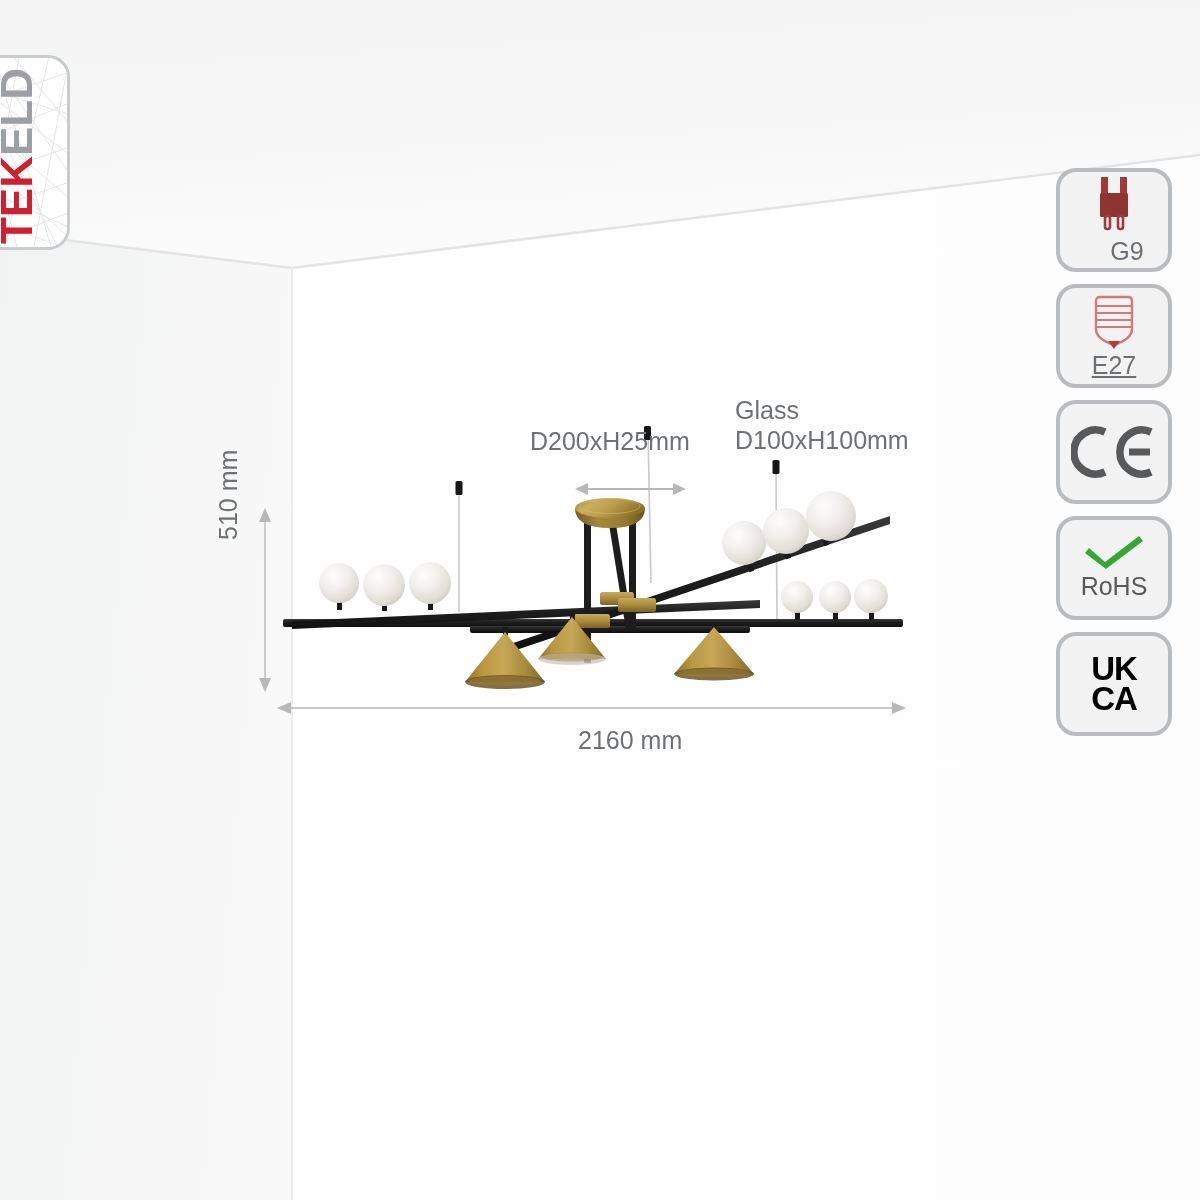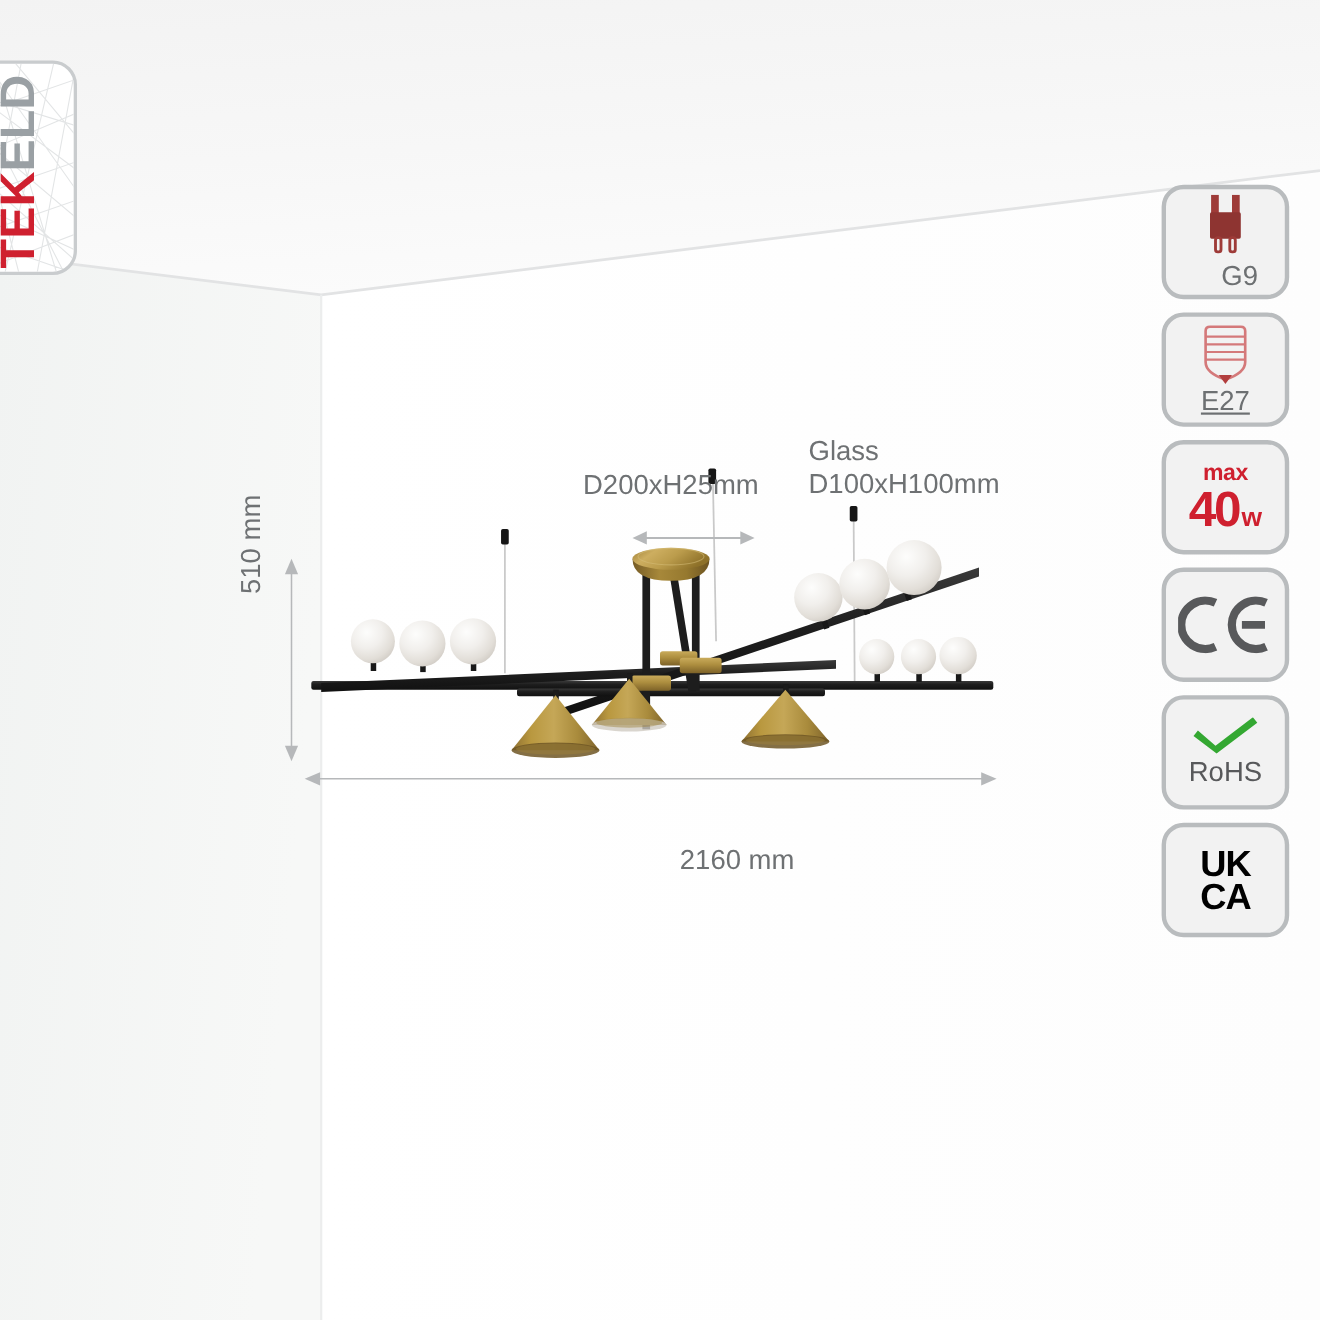--- a/index.html
+++ b/index.html
@@ -108,21 +108,21 @@
     font-size: 25px;
     font-weight: 400;
     white-space: nowrap;
     line-height: 1.18;
   }
   #label-height {
     left: 214px; top: 540px;
     transform: rotate(-90deg);
     transform-origin: left top;
   }
-  #label-width { left: 578px; top: 768px; margin-left: 40px; }
+  #label-width { left: 578px; top: 726px; }
   #label-canopy { left: 530px; top: 427px; }
   #label-glass { left: 735px; top: 396px; text-align: center; }
   .glass-l1 { display: block; text-align: left; }
   .glass-l2 { display: block; }
 </style>
 </head>
 <body>
 
 <div id="stage">
 
@@ -339,27 +339,20 @@
         <path d="M8 6 Q8 2 12 2 L40 2 Q44 2 44 6 L44 34 Q44 44 26 50 Q8 44 8 34 Z" fill="none" stroke="#d4797a" stroke-width="2.4"></path>
         <line x1="8" y1="11" x2="44" y2="11" stroke="#d4797a" stroke-width="2"></line>
         <line x1="8" y1="18" x2="44" y2="18" stroke="#d4797a" stroke-width="2"></line>
         <line x1="8" y1="25" x2="44" y2="25" stroke="#d4797a" stroke-width="2"></line>
         <line x1="8" y1="32" x2="44" y2="32" stroke="#d4797a" stroke-width="2"></line>
         <polygon points="20,46 32,46 26,54" fill="#b23e3e"></polygon>
       </svg>
       <div class="badge-label">E27</div>
     </div>
 
-    <div class="badge badge-watt">
-      <div class="watt-max">max</div>
-      <div class="watt-row">
-        <span class="watt-num">40</span>
-        <span class="watt-w">w</span>
-      </div>
-    </div>
 
     <div class="badge badge-ce">
       <svg class="ce-mark" viewBox="0 0 86 52">
         <path d="M34 6 A22 22 0 1 0 34 46" fill="none" stroke="#58595b" stroke-width="7.5" stroke-linecap="butt"></path>
         <path d="M80 6 A22 22 0 1 0 80 46" fill="none" stroke="#58595b" stroke-width="7.5" stroke-linecap="butt"></path>
         <line x1="58" y1="26" x2="79" y2="26" stroke="#58595b" stroke-width="7"></line>
       </svg>
     </div>
 
     <div class="badge badge-rohs">

